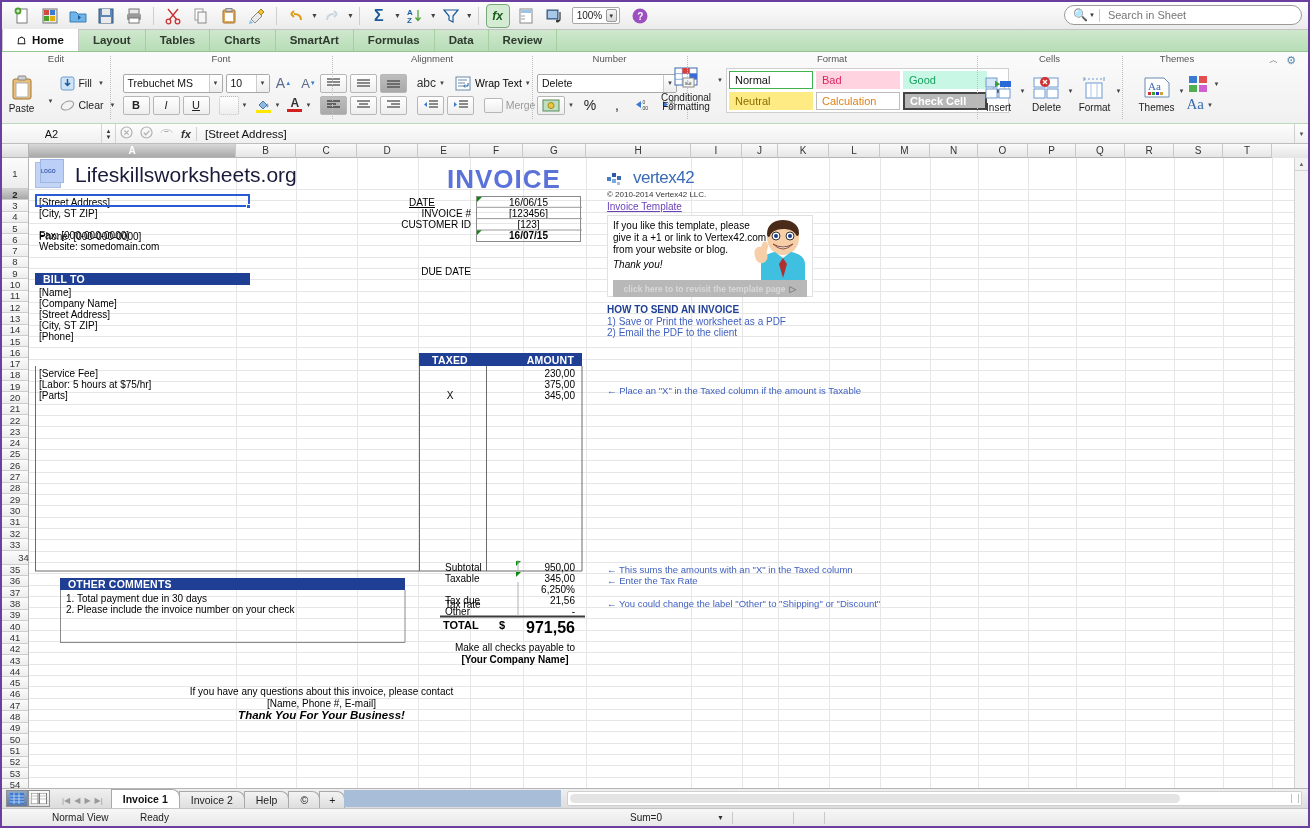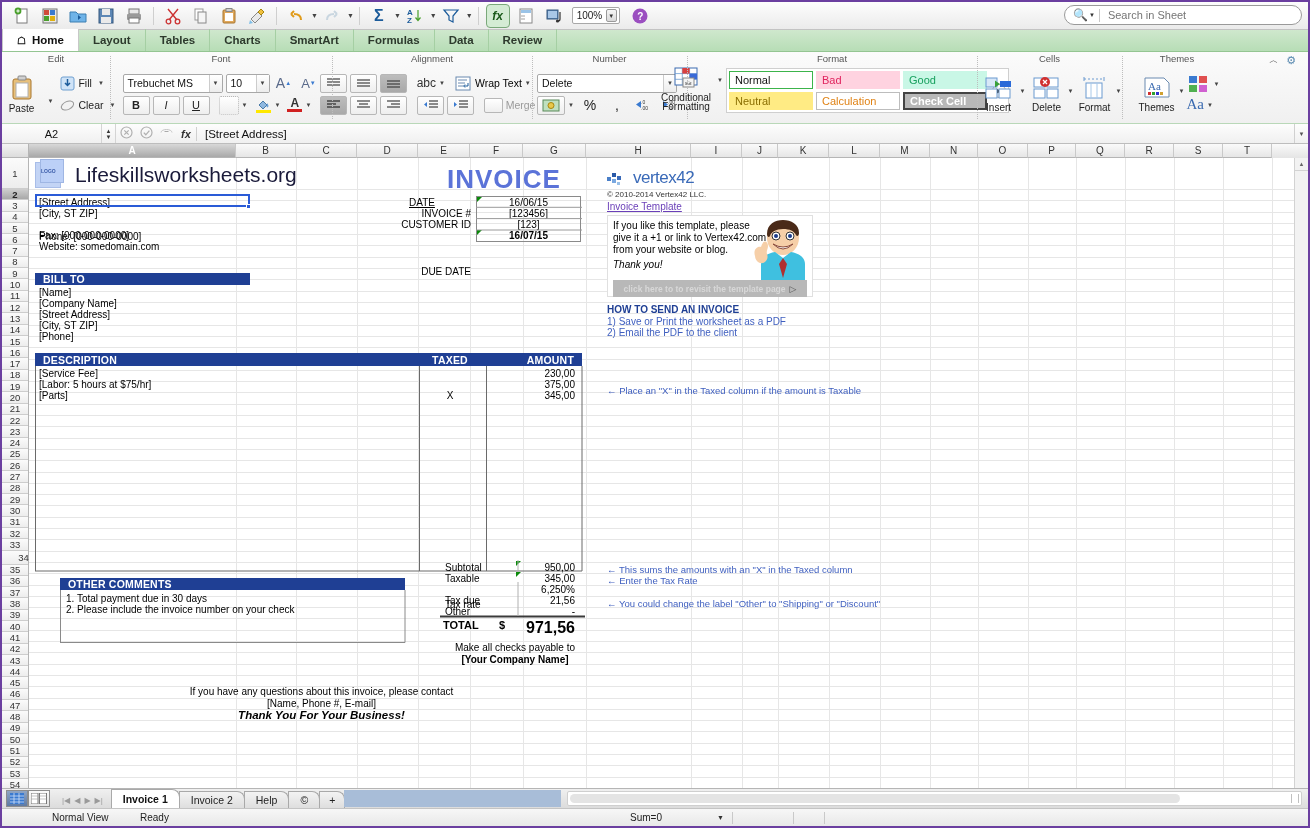--- a/index.html
+++ b/index.html
@@ -939,23 +939,20 @@
 
         <div class="bluehdr" style="left:6px;top:115px;width:215px;height:12px;">
           <span>BILL TO</span>
         </div>
         <div class="cell" style="left:10px;top:129px;">[Name]</div>
         <div class="cell" style="left:10px;top:140px;">[Company Name]</div>
         <div class="cell" style="left:10px;top:151px;">[Street Address]</div>
         <div class="cell" style="left:10px;top:162px;">[City, ST  ZIP]</div>
         <div class="cell" style="left:10px;top:173px;">[Phone]</div>
 
-        <div class="bluehdr" style="left:6px;top:195px;width:384px;height:13px;">
-          <span>DESCRIPTION</span>
-        </div>
         <div class="bluehdr" style="left:390px;top:195px;width:62px;height:13px;padding:0;justify-content:center;">
           <span>TAXED</span>
         </div>
         <div class="bluehdr" style="left:452px;top:195px;width:101px;height:13px;padding:0 8px 0 0;justify-content:flex-end;">
           <span>AMOUNT</span>
         </div>
 
         <div class="cell" style="left:10px;top:210px;">[Service Fee]</div>
         <div class="cell" style="left:390px;top:210px;width:62px;text-align:center;"></div>
         <div class="cell" style="left:452px;top:210px;width:94px;text-align:right;">230,00</div>

